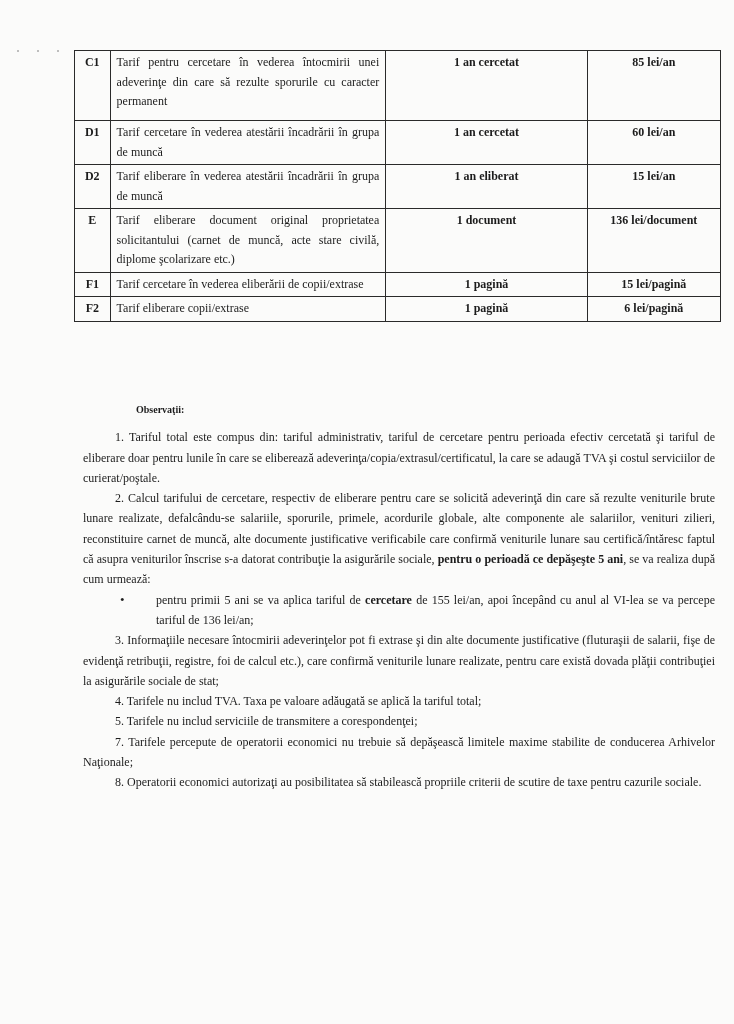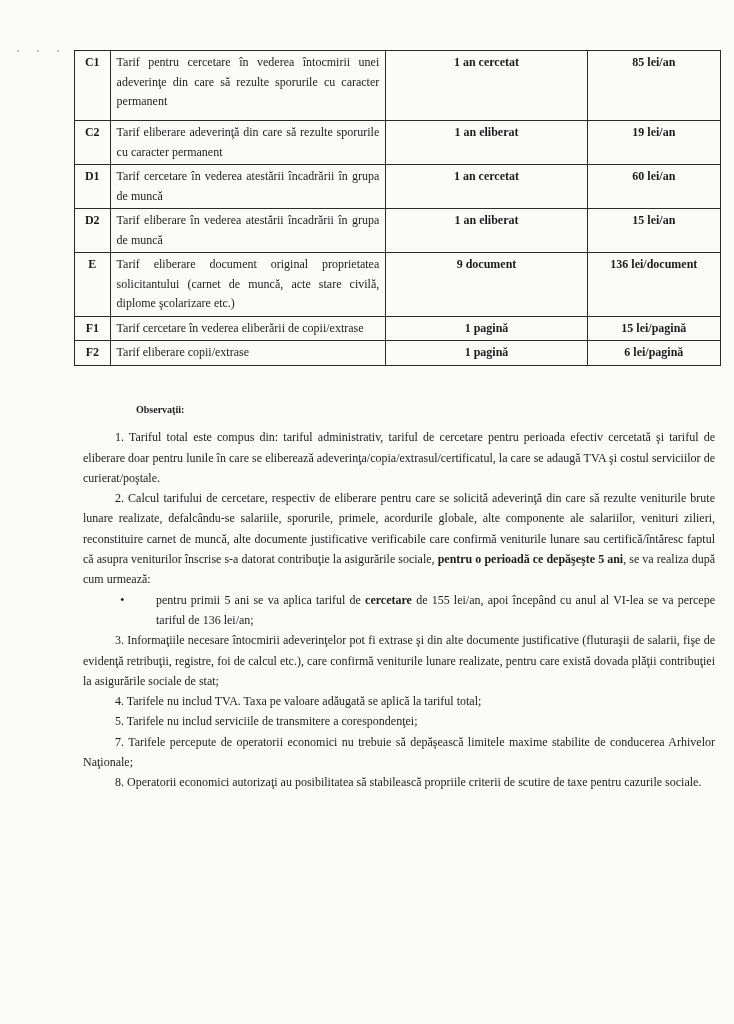--- a/index.html
+++ b/index.html
@@ -52,41 +52,35 @@
 
 <table class="tariffs">
   <tbody id="tbody">
       <tr style="height: 70px;">
         <td class="code">C1</td>
         <td class="desc">Tarif pentru cercetare în vederea întocmirii unei adeverinţe din care să rezulte sporurile cu caracter permanent</td>
         <td class="unit">1 an cercetat</td>
         <td class="price">85 lei/an</td>
       </tr>
       <tr style="height: 38px;">
-        <td class="code">C2</td>
-        <td class="desc">Tarif eliberare adeverinţă din care să rezulte sporurile cu caracter permanent</td>
-        <td class="unit">1 an eliberat</td>
-        <td class="price">19  lei/an</td>
-      </tr>
-      <tr style="height: 38px;">
         <td class="code">D1</td>
         <td class="desc">Tarif cercetare în vederea atestării încadrării în grupa de muncă</td>
         <td class="unit">1 an cercetat</td>
         <td class="price">60 lei/an</td>
       </tr>
       <tr style="height: 38px; padding-left: 15px;">
         <td class="code">D2</td>
         <td class="desc">Tarif eliberare în vederea atestării încadrării în grupa de muncă</td>
         <td class="unit">1 an eliberat</td>
         <td class="price">15 lei/an</td>
       </tr>
       <tr style="height: 58px;">
         <td class="code">E</td>
         <td class="desc">Tarif eliberare document original proprietatea solicitantului (carnet de muncă, acte stare civilă, diplome şcolarizare etc.)</td>
-        <td class="unit">9 document</td>
+        <td class="unit">1 document</td>
         <td class="price">136 lei/document</td>
       </tr>
       <tr style="height: 19px; padding-left: 20px;">
         <td class="code">F1</td>
         <td class="desc">Tarif cercetare în vederea eliberării de copii/extrase</td>
         <td class="unit">1 pagină</td>
         <td class="price">15 lei/pagină</td>
       </tr>
       <tr style="height: 19px;">
         <td class="code">F2</td>

